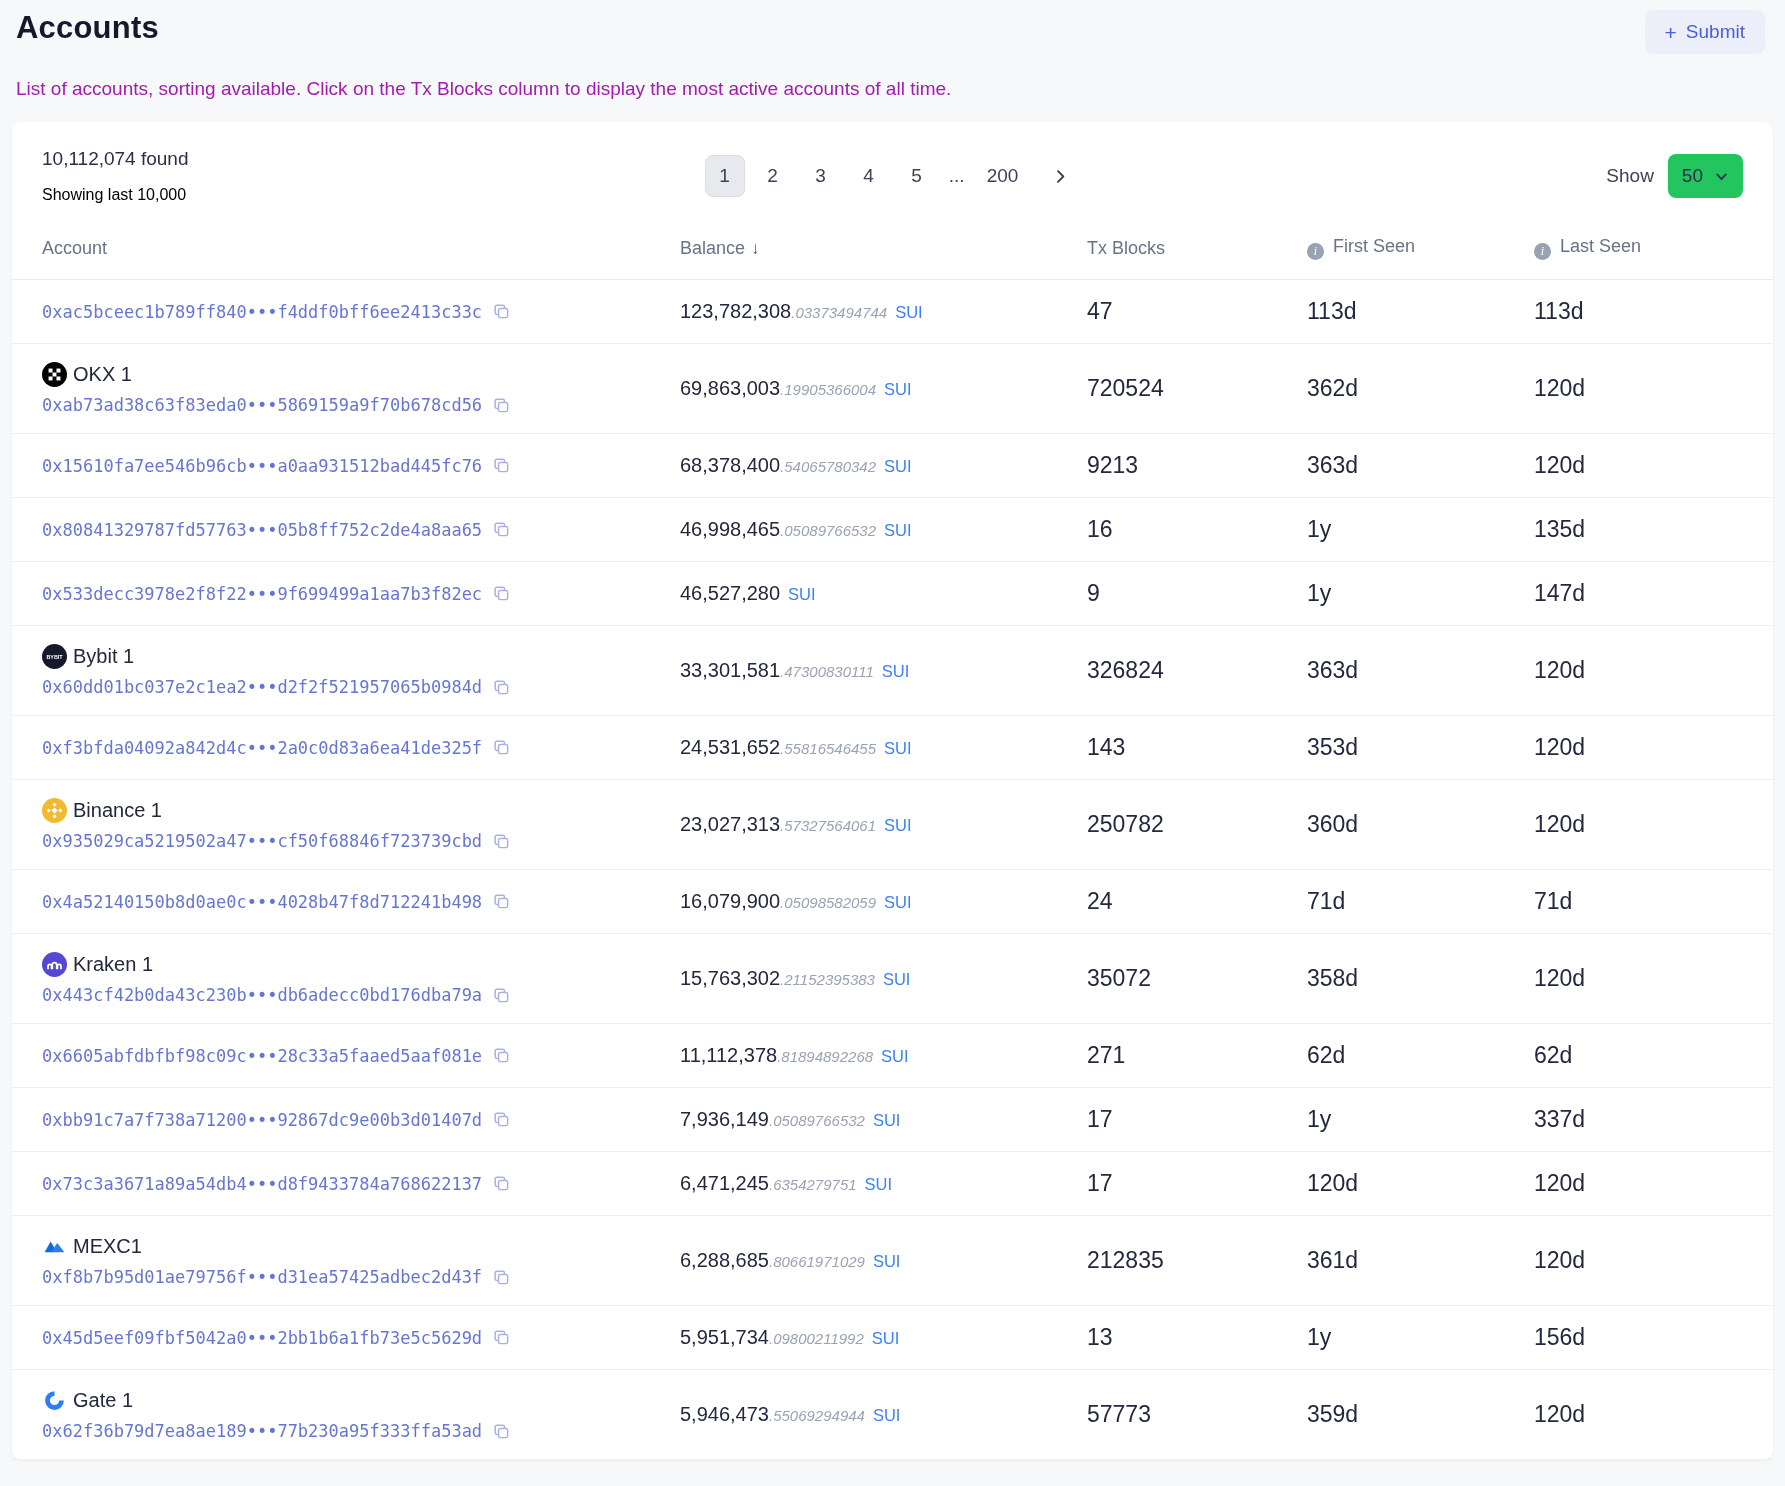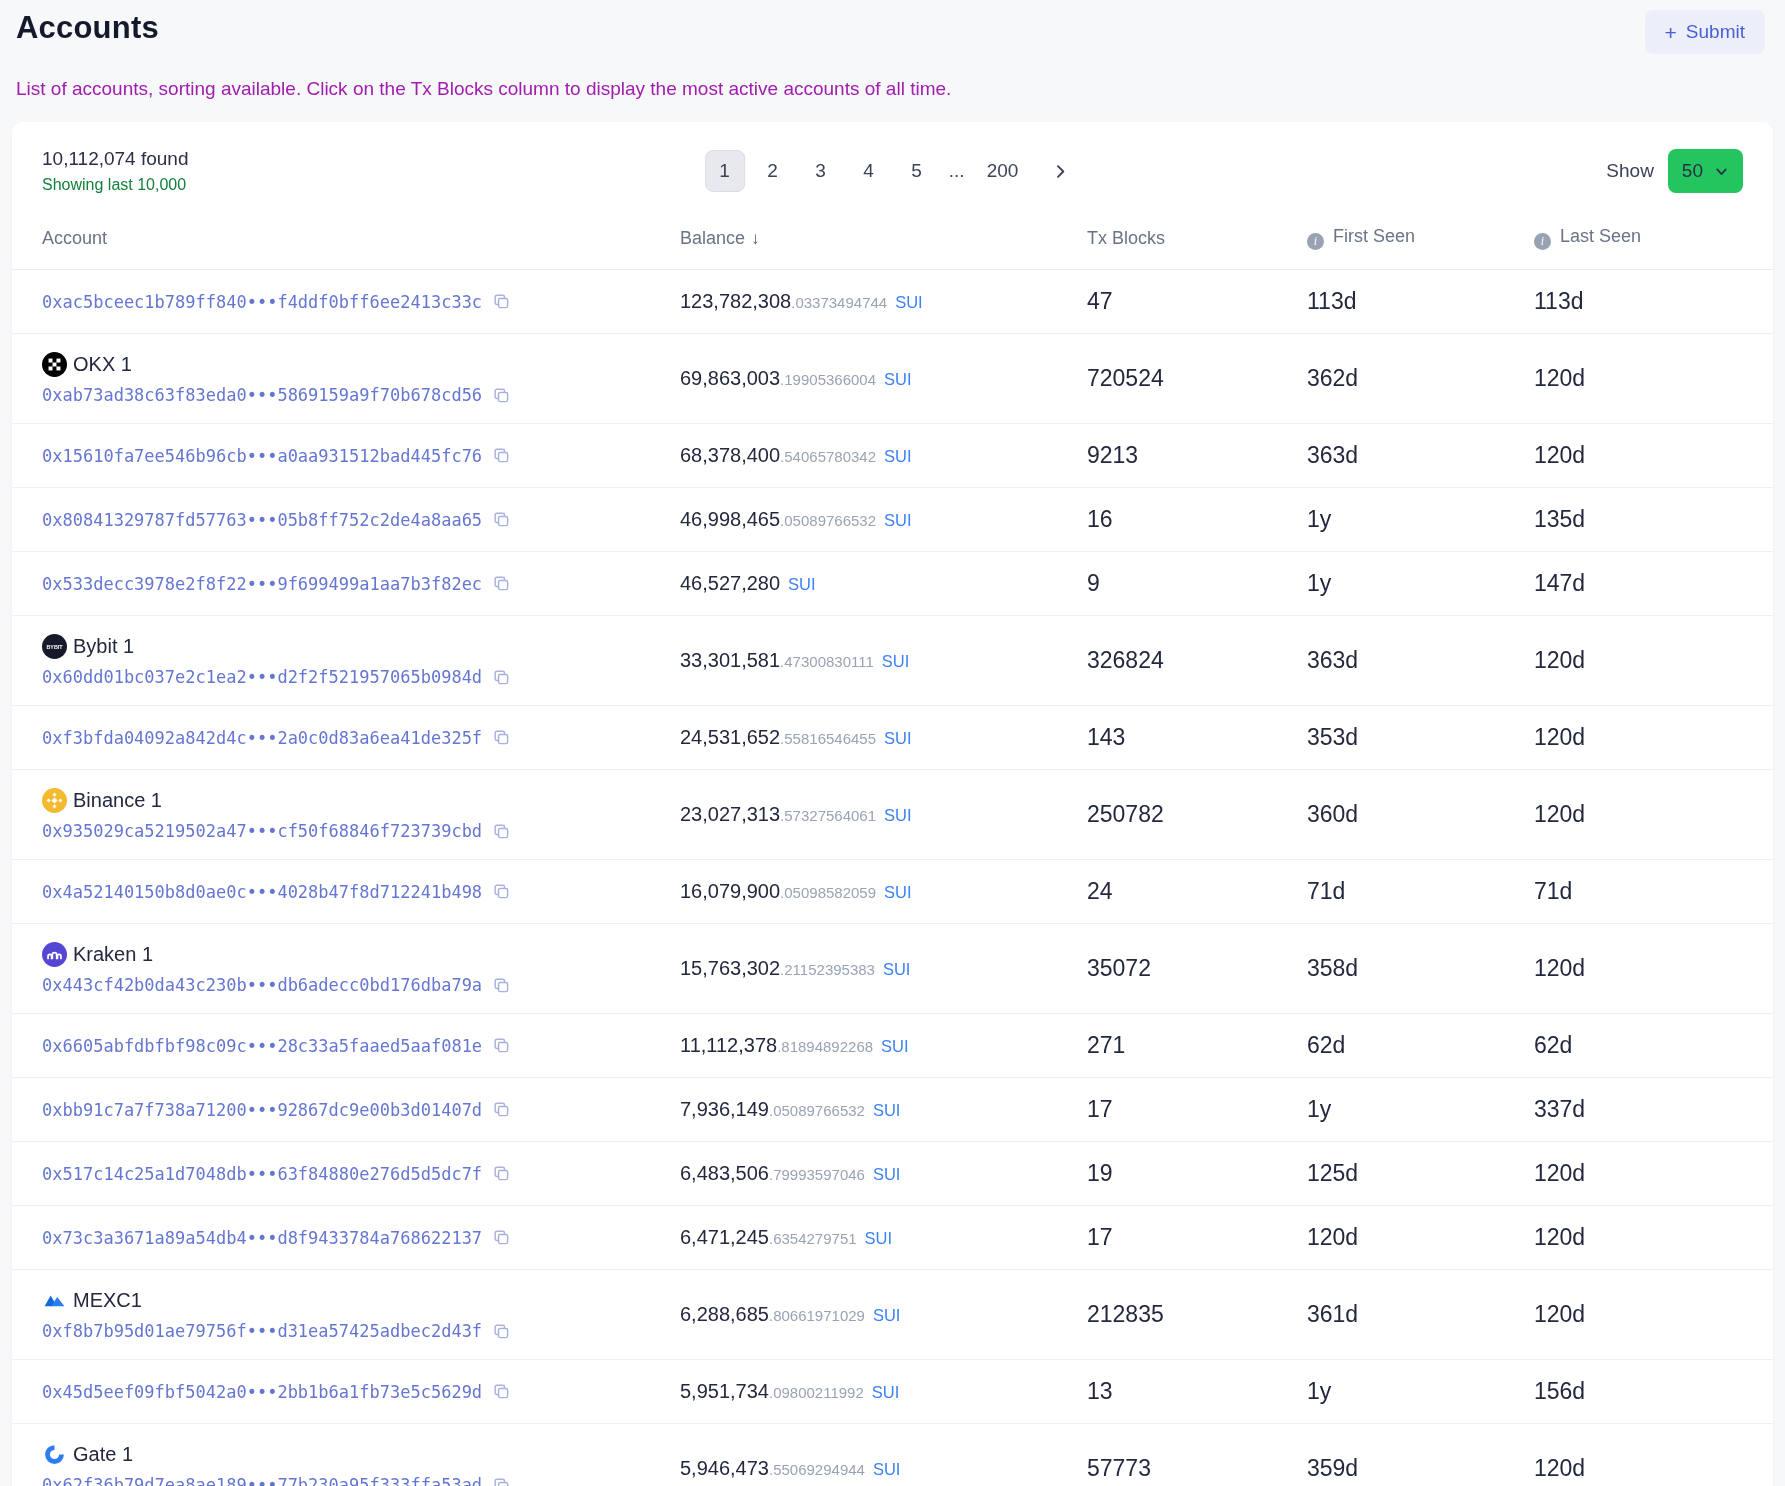--- a/index.html
+++ b/index.html
@@ -19,21 +19,21 @@
   }
   .plus-icon { font-size: 21px; line-height: 1; font-weight: 400; }
   .subtitle { padding: 0 16px; margin-top: 24px; font-size: 19px; color: #a21caf; }
   .card {
     background: #fff; border-radius: 10px;
     margin: 22px 12px 0;
     box-shadow: 0 1px 3px rgba(20,22,40,0.06);
   }
   .card-top { position: relative; display: flex; align-items: center; padding: 26px 30px 16px; }
   .found-count { font-size: 19px; color: #2a2f45; }
-  .showing { font-size: 16px; color: #15803d; margin-top: 6px; }
+  .showing { font-size: 16px; color: #000000; margin-top: 16px; }
   .pagination { position: absolute; left: 50%; transform: translateX(-50%); display: flex; align-items: center; gap: 8px; }
   .page-btn {
     min-width: 40px; height: 42px; border: 1px solid transparent; background: transparent;
     font-size: 19px; color: #3c4257; border-radius: 8px; font-family: inherit; cursor: pointer; padding: 0 9px;
   }
   .page-btn.active { background: #e7e9ef; border-color: #d9dce3; }
   .page-btn.ellipsis { cursor: default; min-width: 24px; padding: 0; }
   .page-next { display: flex; align-items: center; justify-content: center; width: 40px; height: 42px; background: transparent; border: none; cursor: pointer; margin-left: 4px; }
   .show-wrap { margin-left: auto; display: flex; align-items: center; gap: 14px; font-size: 19px; color: #3c4257; }
   .show-select {
@@ -55,21 +55,21 @@
   tr:last-child td { border-bottom: 1px solid #eef0f4; }
   .addr-line { display: flex; align-items: center; gap: 10px; }
   .addr {
     font-family: "DejaVu Sans Mono", monospace;
     font-size: 17px; color: #6576d2; text-decoration: none; cursor: pointer; white-space: nowrap;
   }
   .copy-btn { display: inline-flex; cursor: pointer; flex: none; }
   .exchange { display: flex; align-items: center; gap: 6px; margin-bottom: 8px; font-size: 20px; color: #23283d; }
   .ex-icon { display: inline-flex; width: 25px; height: 25px; align-items: center; justify-content: center; flex: none; }
   .bal-int { font-size: 20px; color: #23283d; }
-  .bal-dec { font-size: 15px; color: #9aa3b4; }
+  .bal-dec { font-size: 15px; color: #9aa3b4; font-style: italic; }
   .bal-unit { font-size: 16.5px; color: #3b82f6; margin-left: 8px; }
   .cell-val { font-size: 23px; color: #23283d; }
   .info-icon {
     display: inline-flex; align-items: center; justify-content: center;
     width: 17px; height: 17px; border-radius: 50%;
     background: #99a2b2; color: #fff; font-size: 12px;
     font-family: "Liberation Serif", serif; font-style: italic;
     margin-right: 9px; vertical-align: -3px;
   }
   .sort-arrow { margin-left: 6px; color: #4f566b; font-size: 17px; }
@@ -433,40 +433,20 @@
       </div>
     </td>
     <td>
       <span class="bal-int">7,936,149</span><span class="bal-dec">.05089766532</span><span class="bal-unit">SUI</span>
     </td>
     <td class="cell-val">17</td>
     <td class="cell-val">1y</td>
     <td class="cell-val">337d</td>
   </tr>
 
-  <tr>
-    <td class="account-cell">
-
-      <div class="addr-line">
-        <a class="addr">0x517c14c25a1d7048db•••63f84880e276d5d5dc7f</a>
-        <span class="copy-btn">
-          <svg width="19" height="19" viewBox="0 0 18 18" fill="none" stroke="#a9b1e0" stroke-width="1.4">
-            <rect x="6.2" y="6.2" width="8.6" height="8.6" rx="1.6"></rect>
-            <path d="M11.8 6.2 V4.6 A1.6 1.6 0 0 0 10.2 3 H4.6 A1.6 1.6 0 0 0 3 4.6 v5.6 A1.6 1.6 0 0 0 4.6 11.8 H6.2"></path>
-          </svg>
-        </span>
-      </div>
-    </td>
-    <td>
-      <span class="bal-int">6,483,506</span><span class="bal-dec">.79993597046</span><span class="bal-unit">SUI</span>
-    </td>
-    <td class="cell-val">19</td>
-    <td class="cell-val">125d</td>
-    <td class="cell-val">120d</td>
-  </tr>
 
   <tr>
     <td class="account-cell">
 
       <div class="addr-line">
         <a class="addr">0x73c3a3671a89a54db4•••d8f9433784a768622137</a>
         <span class="copy-btn">
           <svg width="19" height="19" viewBox="0 0 18 18" fill="none" stroke="#a9b1e0" stroke-width="1.4">
             <rect x="6.2" y="6.2" width="8.6" height="8.6" rx="1.6"></rect>
             <path d="M11.8 6.2 V4.6 A1.6 1.6 0 0 0 10.2 3 H4.6 A1.6 1.6 0 0 0 3 4.6 v5.6 A1.6 1.6 0 0 0 4.6 11.8 H6.2"></path>

